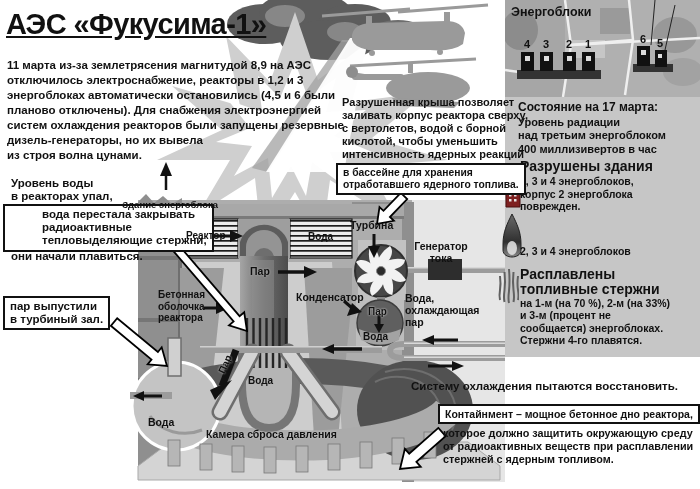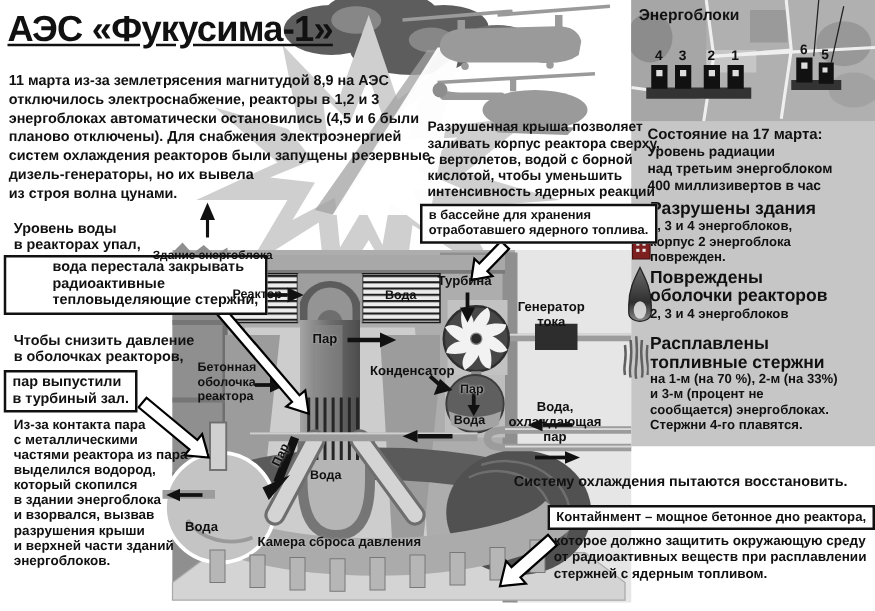--- a/index.html
+++ b/index.html
@@ -282,21 +282,20 @@
     </svg>
     <div class="ph" style="left:15px;top:158px;font-size:14px;">Разрушены здания</div>
     <div class="ph pre" style="left:15px;top:175px;font-size:10.5px;line-height:1.2;">1, 3 и 4 энергоблоков,
 корпус 2 энергоблока
 поврежден.</div>
 
     <svg width="26" height="46" viewBox="0 0 26 46" style="position:absolute;left:-6px;top:212px;">
       <path d="M13,2 C8,12 4,20 4,32 L4,38 C4,43 9,45 13,45 C17,45 22,43 22,38 L22,32 C22,20 18,12 13,2 Z" fill="url(#bellg)" stroke="#222"></path>
       <ellipse cx="13" cy="36" rx="5" ry="7" fill="#e8e8e8" opacity="0.85"></ellipse>
     </svg>
-    <div class="ph" style="left:15px;top:214px;width:158px;font-size:14px;line-height:1.05;">Повреждены оболочки реакторов</div>
     <div class="ph" style="left:15px;top:245px;font-size:10.5px;">2, 3 и 4 энергоблоков</div>
 
     <svg width="22" height="40" viewBox="0 0 22 40" style="position:absolute;left:-8px;top:266px;">
       <g stroke="#616161" stroke-width="2" fill="none">
         <path d="M3,10 q1,8 0,14 q-1,6 0,10"></path>
         <path d="M7.5,6 q1,10 0,18 q-1,8 0,12"></path>
         <path d="M12,3 q1,12 0,22 q-1,8 0,12"></path>
         <path d="M16.5,6 q-1,10 0,18 q1,8 0,12"></path>
         <path d="M21,10 q-1,8 0,14 q1,6 0,10"></path>
       </g>
@@ -315,55 +314,44 @@
 планово отключены). Для снабжения электроэнергией
 систем охлаждения реакторов были запущены резервные
 дизель-генераторы, но их вывела
 из строя волна цунами.</div>
 
   <div class="abs b pre" style="left:11px;top:177px;font-size:11.5px;line-height:1.15;">Уровень воды
 в реакторах упал,</div>
   <div class="box" style="left:3px;top:204px;font-size:11.5px;padding-left:37px;">вода перестала закрывать
 радиоактивные
 тепловыделяющие стержни,</div>
-  <div class="abs b pre" style="left:11px;top:267px;font-size:11.5px;line-height:1.15;">Чтобы снизить давление
-в оболочках реакторов,</div>
+  <div class="abs b" style="left:11px;top:250px;font-size:11.5px;">они начали плавиться.</div>
   <div class="box" style="left:3px;top:296px;font-size:11.5px;">пар выпустили
 в турбиный зал.</div>
-  <div class="abs b pre" style="left:11px;top:334px;font-size:10.8px;line-height:1.12;">Из-за контакта пара
-с металлическими
-частями реактора из пара
-выделился водород,
-который скопился
-в здании энергоблока
-и взорвался, вызвав
-разрушения крыши
-и верхней части зданий
-энергоблоков.</div>
 
   <div class="abs b pre" style="left:342px;top:96px;font-size:11px;line-height:1.18;">Разрушенная крыша позволяет
 заливать корпус реактора сверху,
 с вертолетов, водой с борной
 кислотой, чтобы уменьшить
 интенсивность ядерных реакций</div>
   <div class="box" style="left:336px;top:163px;font-size:10.3px;display:inline-block;">в бассейне для хранения
 отработавшего ядерного топлива.</div>
 
   <div class="lbl" style="left:122px;top:188px;width:96px;font-size:9.5px;text-align:right;margin-top:12px;">Здание энергоблока</div>
   <div class="lbl" style="left:186px;top:230px;font-size:10px;">Реактор</div>
   <div class="lbl" style="left:308px;top:231px;font-size:10px;">Вода</div>
   <div class="lbl" style="left:250px;top:266px;font-size:10.5px;color:#0e0e0e;text-shadow:0 0 2px #bbb;">Пар</div>
   <div class="lbl" style="left:158px;top:289px;width:70px;font-size:10px;line-height:1.15;">Бетонная оболочка реактора</div>
   <div class="lbl" style="left:350px;top:220px;font-size:10.5px;">Турбина</div>
   <div class="lbl pre" style="left:410px;top:240px;width:62px;font-size:10.5px;text-align:center;line-height:1.15;">Генератор
 тока</div>
   <div class="lbl" style="left:296px;top:292px;font-size:10.5px;">Конденсатор</div>
   <div class="lbl" style="left:368px;top:306px;font-size:10px;text-shadow:0 0 2px #fff;">Пар</div>
   <div class="lbl" style="left:363px;top:331px;font-size:10px;">Вода</div>
-  <div class="lbl pre" style="left:405px;top:320px;width:78px;font-size:10.5px;text-align:center;line-height:1.15;">Вода,
+  <div class="lbl pre" style="left:405px;top:292px;width:78px;font-size:10.5px;line-height:1.15;">Вода,
 охлаждающая
 пар</div>
   <div class="lbl" style="left:226px;top:364px;font-size:10px;transform:rotate(-65deg);transform-origin:left bottom;text-shadow:0 0 2px #ddd;">Пар</div>
   <div class="lbl" style="left:248px;top:375px;font-size:10px;">Вода</div>
   <div class="lbl" style="left:148px;top:417px;font-size:10.5px;">Вода</div>
   <div class="lbl" style="left:206px;top:429px;font-size:10.5px;text-shadow:0 0 2px #ccc;">Камера сброса давления</div>
 
   <div class="abs b" style="left:400px;top:380px;width:278px;text-align:right;font-size:11.5px;">Систему охлаждения пытаются восстановить.</div>
   <div class="box" style="left:438px;top:404px;font-size:10.5px;white-space:nowrap;display:inline-block;">Контайнмент – мощное бетонное дно реактора,</div>
   <div class="abs b pre" style="left:443px;top:427px;width:255px;font-size:10.8px;line-height:1.2;">которое должно защитить окружающую среду

